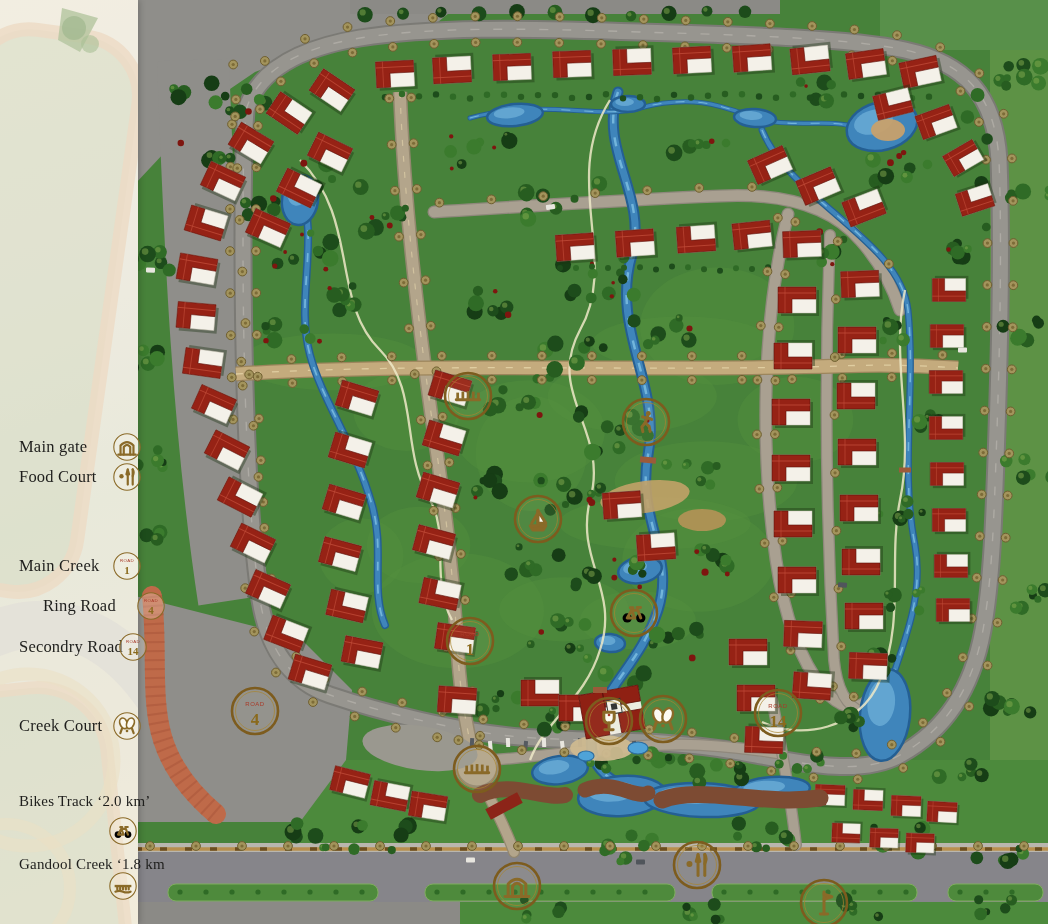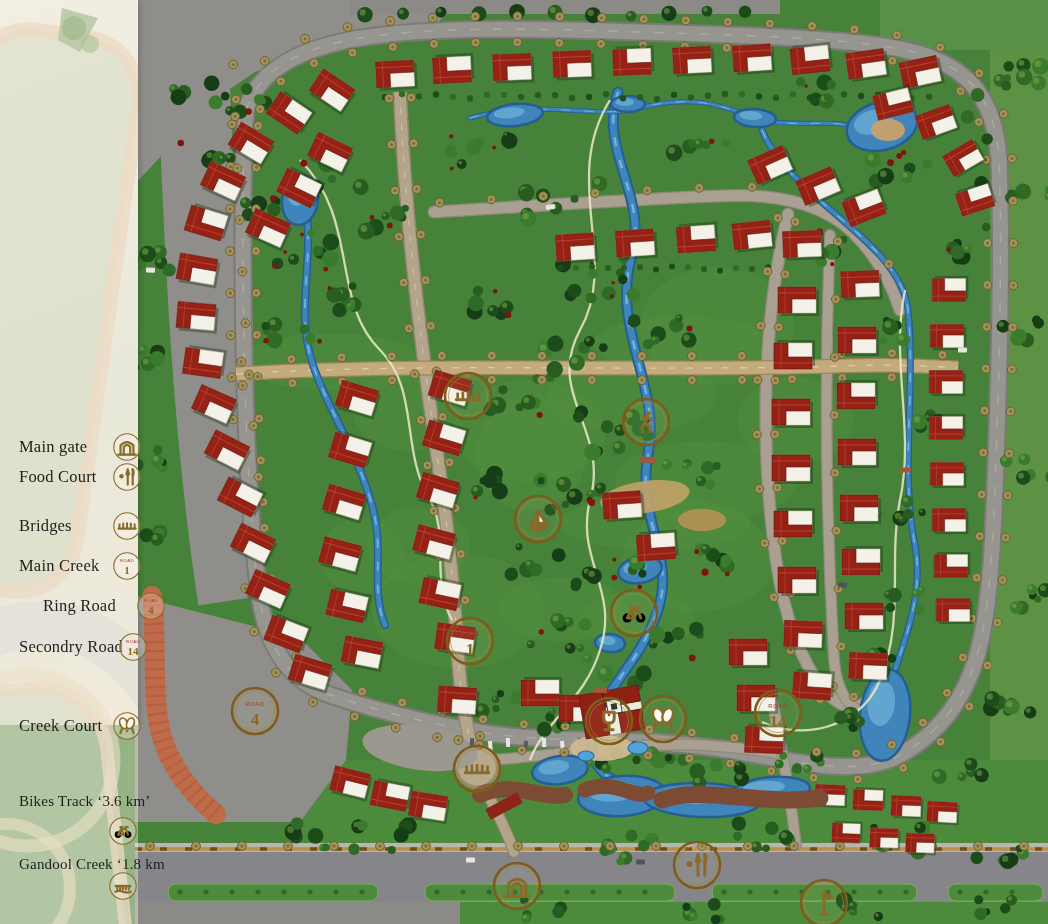--- a/index.html
+++ b/index.html
@@ -1,20 +1,20 @@
 <!DOCTYPE html>
 <html><head>
 <meta charset="utf-8">
 <style>
   html,body{margin:0;padding:0;background:#222;}
   #stage{position:relative;width:1048px;height:924px;overflow:hidden;
          font-family:"Liberation Serif","DejaVu Serif",serif;background:#47823a;}
   #scene{position:absolute;left:0;top:0;width:1048px;height:924px;display:block;}
   
-  #panel{position:absolute;left:0;top:0;width:138px;height:725px;z-index:5;
+  #panel{position:absolute;left:0;top:0;width:138px;height:924px;z-index:5;
          background:linear-gradient(160deg,#f1ede1 0%,#e9e8df 30%,#dfe3d4 55%,#e6e3d6 78%,#efe9d6 100%);
          box-shadow:2px 0 6px rgba(0,0,0,.18);}
   #panel-decor{position:absolute;inset:0;}
   #legend{position:absolute;inset:0;z-index:6;}
   .lg-row{position:absolute;left:0;width:138px;height:34px;}
   .lg-label{position:absolute;left:19px;top:50%;transform:translateY(-50%);
             font-size:16.5px;color:#1e1e1c;letter-spacing:.2px;white-space:nowrap;}
   .lg-label.sm{font-size:15px;}
   .lg-icon{position:absolute;width:30px;height:30px;}
   
@@ -2270,34 +2270,20 @@
             <circle cx="15" cy="15" r="13.2" fill="rgba(255,252,240,0.25)" stroke="#8a6a28" stroke-width="1.1"></circle>
             <g transform="translate(3.6 3.6) scale(1.9)">
               <circle cx="3.1" cy="5.6" r="1.15" fill="#8a6a28"></circle>
               <path stroke="#8a6a28" stroke-width="1.15" fill="none" stroke-linecap="round" stroke-linejoin="round" d="M6.4,2 V10"></path>
               <path stroke="#8a6a28" stroke-width="1.15" fill="none" stroke-linecap="round" stroke-linejoin="round" d="M6.4,2.2 L5.7,4.6 M6.4,2.2 L7.1,4.6"></path>
               <path stroke="#8a6a28" stroke-width="1.15" fill="none" stroke-linecap="round" stroke-linejoin="round" d="M9,2 V10"></path>
               <path stroke="#8a6a28" stroke-width="1.15" fill="none" stroke-linecap="round" stroke-linejoin="round" d="M9,2 Q10,3.5 9,5.5"></path>
             </g>
           </svg>
         </div>
-        <div class="lg-row" style="top: 509px;">
-          <span class="lg-label">Bridges</span>
-          <svg viewBox="0 0 30 30" class="lg-icon" style="left: 112px; top: 2px;">
-            <circle cx="15" cy="15" r="13.2" fill="rgba(255,252,240,0.25)" stroke="#8a6a28" stroke-width="1.1"></circle>
-            <g transform="translate(3.6 3.6) scale(1.9)">
-              <rect x="1.5" y="4.7" width="1.05" height="2.4000000000000004" fill="#8a6a28"></rect>
-              <rect x="3.5" y="4.3" width="1.05" height="2.8" fill="#8a6a28"></rect>
-              <rect x="5.5" y="4.1" width="1.05" height="3" fill="#8a6a28"></rect>
-              <rect x="7.5" y="4.3" width="1.05" height="2.8" fill="#8a6a28"></rect>
-              <rect x="9.5" y="4.7" width="1.05" height="2.4000000000000004" fill="#8a6a28"></rect>
-              <path stroke="#8a6a28" stroke-width="1.15" fill="none" stroke-linecap="round" stroke-linejoin="round" d="M1.5,7.4 H10.5"></path>
-            </g>
-          </svg>
-        </div>
         <div class="lg-row" style="top: 549px;">
           <span class="lg-label">Main Creek</span>
           <svg viewBox="0 0 30 30" class="lg-icon" style="left: 112px; top: 2px;">
             <circle cx="15" cy="15" r="13.2" fill="rgba(255,252,240,0.25)" stroke="#8a6a28" stroke-width="1.1"></circle>
             <g transform="translate(3.6 3.6) scale(1.9)">
               <text x="6" y="4.1" text-anchor="middle" font-size="2.3" fill="#a83b2a" font-family="Liberation Sans,sans-serif" letter-spacing=".2">ROAD</text>
             </g>
             <text x="15" y="23" text-anchor="middle" font-size="11" font-weight="bold" fill="#8a6a1d" font-family="Liberation Serif,serif">1</text>
           </svg>
         </div>
@@ -2328,21 +2314,21 @@
             <g transform="translate(3.6 3.6) scale(1.9)">
               <ellipse cx="4.2" cy="4.6" rx="1.9" ry="2.9" fill="#fdfaf2" stroke="#8a6a28" stroke-width="0.9" transform="rotate(-22 4.2 4.6)"></ellipse>
               <ellipse cx="7.8" cy="4.6" rx="1.9" ry="2.9" fill="#fdfaf2" stroke="#8a6a28" stroke-width="0.9" transform="rotate(22 7.8 4.6)"></ellipse>
               <path stroke="#8a6a28" stroke-width="1.15" fill="none" stroke-linecap="round" stroke-linejoin="round" d="M3.4,7.3 L2.5,9.8"></path>
               <path stroke="#8a6a28" stroke-width="1.15" fill="none" stroke-linecap="round" stroke-linejoin="round" d="M8.6,7.3 L9.5,9.8"></path>
               <circle cx="6" cy="8.6" r="0.7" fill="#8a6a28"></circle>
             </g>
           </svg>
         </div>
         <div class="lg-row" style="top: 784px;">
-          <span class="lg-label sm">Bikes Track ‘3.6 km’</span>
+          <span class="lg-label sm">Bikes Track ‘2.0 km’</span>
           <svg viewBox="0 0 30 30" class="lg-icon" style="left: 108px; top: 32px;">
             <circle cx="15" cy="15" r="13.2" fill="rgba(255,252,240,0.25)" stroke="#8a6a28" stroke-width="1.1"></circle>
             <g transform="translate(3.6 3.6) scale(1.9)">
               <circle cx="3.4" cy="7.9" r="1.8"></circle>
               <circle cx="8.6" cy="7.9" r="1.8"></circle>
               <path stroke="#8a6a28" stroke-width="1.15" fill="none" stroke-linecap="round" stroke-linejoin="round" d="M3.4,7.9 L5.1,4.9 H7.5 L8.6,7.9 M5.1,4.9 L6.3,7.9 H3.4"></path>
               <path stroke="#8a6a28" stroke-width="1.15" fill="none" stroke-linecap="round" stroke-linejoin="round" d="M7.2,3.9 h1.3 M4.6,4 h1"></path>
             </g>
           </svg>
         </div>

